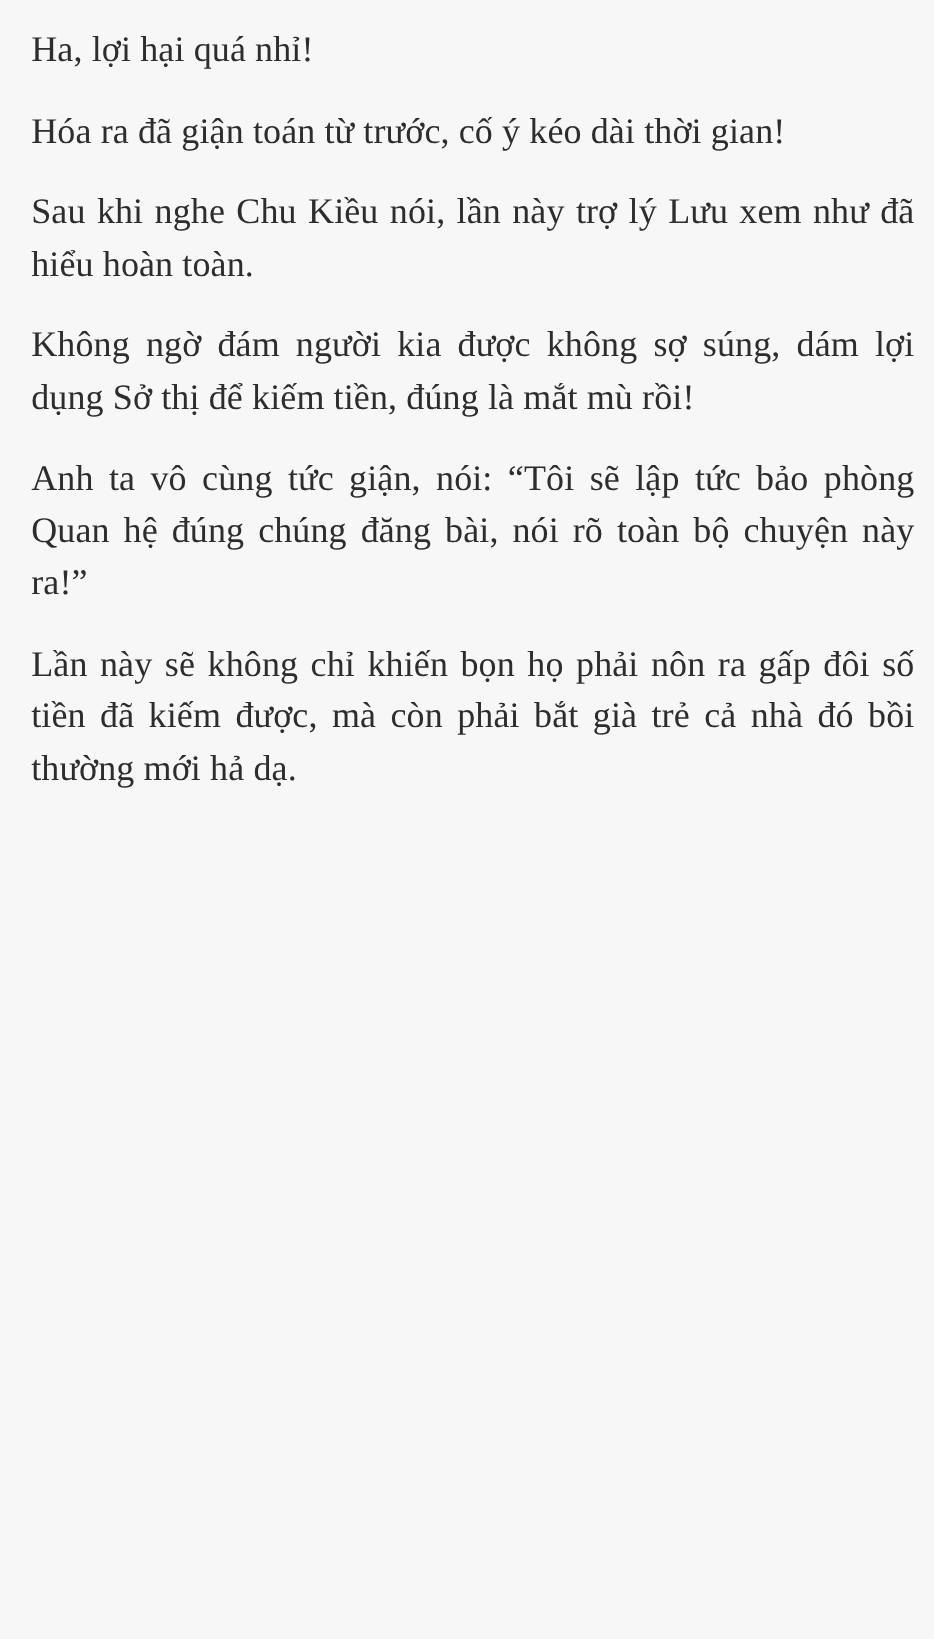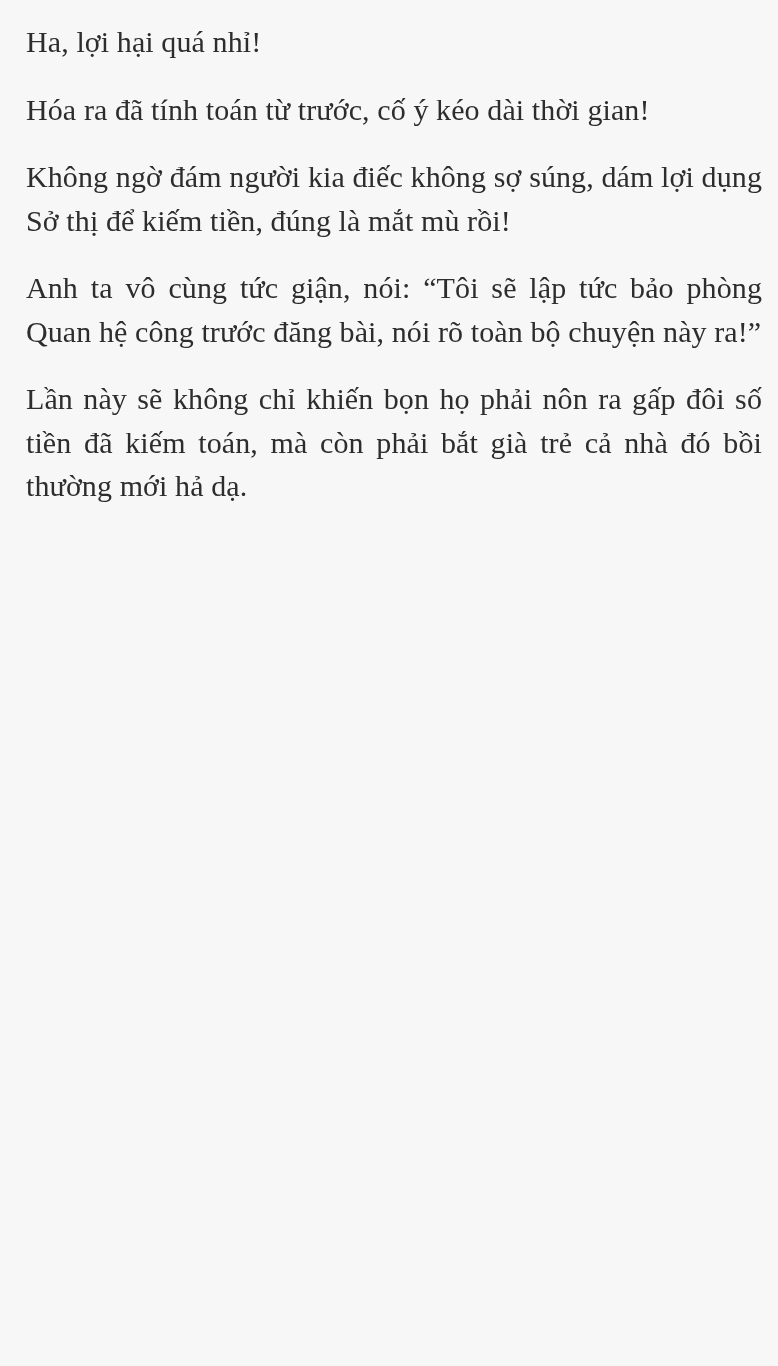--- a/index.html
+++ b/index.html
@@ -30,17 +30,18 @@
   }
   .reader p:last-child {
     margin-bottom: 0;
   }
 </style>
 </head>
 <body>
 
 <div class="reader">
   <p>Ha, lợi hại quá nhỉ!</p>
-  <p>Hóa ra đã tính toán từ trước, cố ý kéo dài thời gian!</p>
-  <p>Không ngờ đám người kia điếc không sợ súng, dám lợi dụng Sở thị để kiếm tiền, đúng là mắt mù rồi!</p>
-  <p>Anh ta vô cùng tức giận, nói: “Tôi sẽ lập tức bảo phòng Quan hệ công trước đăng bài, nói rõ toàn bộ chuyện này ra!”</p>
-  <p>Lần này sẽ không chỉ khiến bọn họ phải nôn ra gấp đôi số tiền đã kiếm toán, mà còn phải bắt già trẻ cả nhà đó bồi thường mới hả dạ.</p>
+  <p>Hóa ra đã giận toán từ trước, cố ý kéo dài thời gian!</p>
+  <p>Sau khi nghe Chu Kiều nói, lần này trợ lý Lưu xem như đã hiểu hoàn toàn.</p>
+  <p>Không ngờ đám người kia được không sợ súng, dám lợi dụng Sở thị để kiếm tiền, đúng là mắt mù rồi!</p>
+  <p>Anh ta vô cùng tức giận, nói: “Tôi sẽ lập tức bảo phòng Quan hệ đúng chúng đăng bài, nói rõ toàn bộ chuyện này ra!”</p>
+  <p>Lần này sẽ không chỉ khiến bọn họ phải nôn ra gấp đôi số tiền đã kiếm được, mà còn phải bắt già trẻ cả nhà đó bồi thường mới hả dạ.</p>
 </div>
 
 </body></html>

